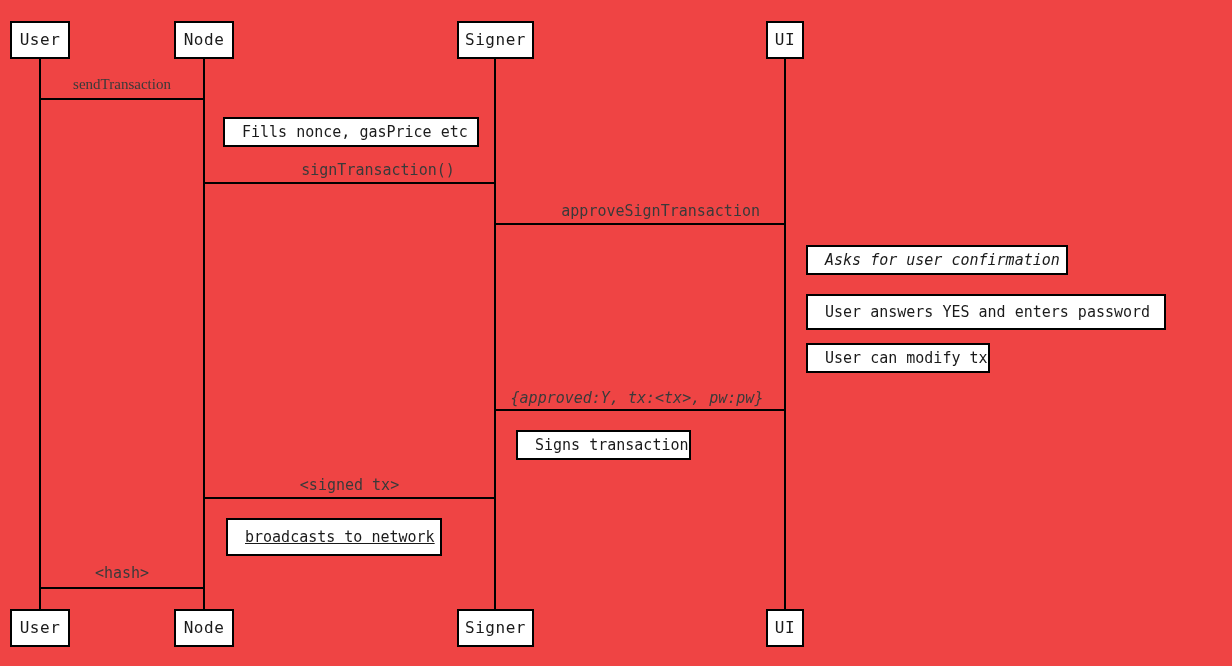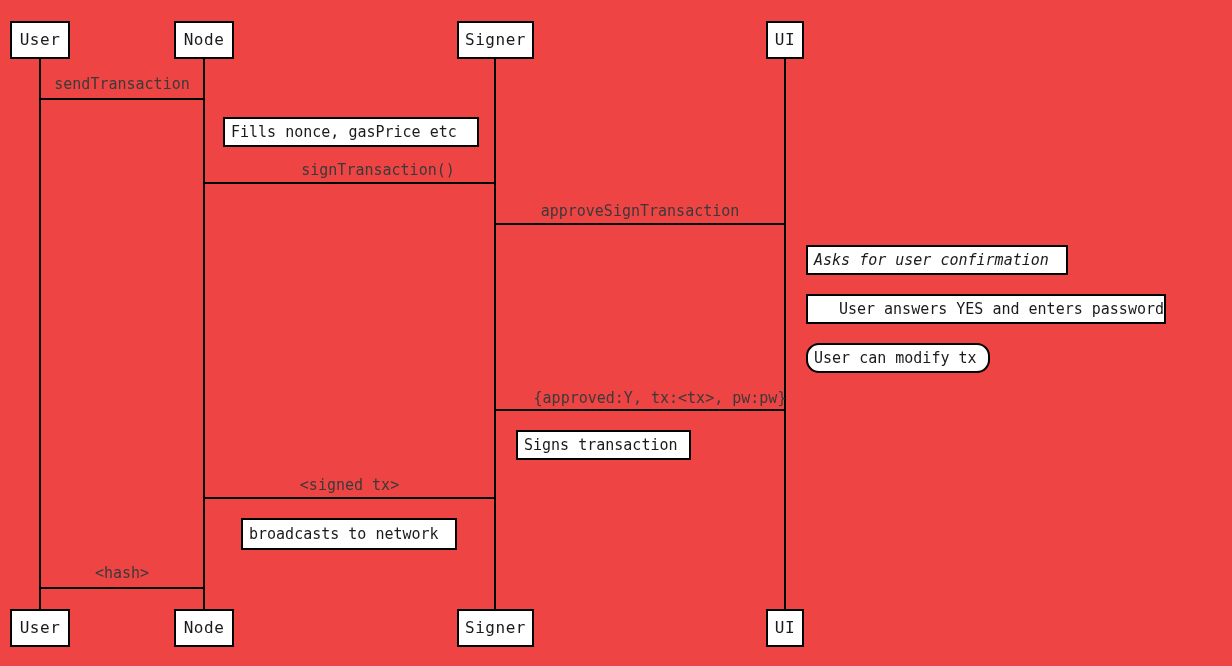--- a/index.html
+++ b/index.html
@@ -71,20 +71,21 @@
     line-height: 1;
     color: #1a1a1a;
     white-space: nowrap;
     overflow: visible;
     display: flex;
     align-items: center;
     z-index: 4;
   }
   .note > span {
     padding-left: 6px;
+    margin-left: 11px;
   }
 </style>
 </head>
 <body>
 
 <div id="canvas">
 
   <div class="lifeline" style="left:39px;  top:59px; height:550px;"></div>
   <div class="lifeline" style="left:203px; top:59px; height:550px;"></div>
   <div class="lifeline" style="left:494px; top:59px; height:550px;"></div>
@@ -93,55 +94,55 @@
   <div class="actor-box" style="left:10px;  top:21px; width:60px;  height:38px;">User</div>
   <div class="actor-box" style="left:174px; top:21px; width:60px;  height:38px;">Node</div>
   <div class="actor-box" style="left:457px; top:21px; width:77px;  height:38px;">Signer</div>
   <div class="actor-box" style="left:766px; top:21px; width:38px;  height:38px;">UI</div>
 
   <div class="actor-box" style="left:10px;  top:609px; width:60px; height:38px;">User</div>
   <div class="actor-box" style="left:174px; top:609px; width:60px; height:38px;">Node</div>
   <div class="actor-box" style="left:457px; top:609px; width:77px; height:38px;">Signer</div>
   <div class="actor-box" style="left:766px; top:609px; width:38px; height:38px;">UI</div>
 
-  <div class="msg-label" style="left:47px; top:77px; width:150px;">sendTransaction</div>
+  <div class="msg-label" style="left:47px; top:77px; width:150px;font-family:Liberation Serif, serif;">sendTransaction</div>
   <div class="msg-line" style="left:39px; top:98px; width:166px;"></div>
 
   <div class="note" style="left:223px; top:117px; width:256px; height:30px;">
     <span>Fills nonce, gasPrice etc</span>
   </div>
 
   <div class="msg-label" style="left:204px; top:163px; width:348px;">signTransaction()</div>
   <div class="msg-line" style="left:203px; top:182px; width:293px;"></div>
 
-  <div class="msg-label" style="left:495px; top:204px; width:290px;">approveSignTransaction</div>
+  <div class="msg-label" style="left:470px; top:204px; width:290px;text-align:right;">approveSignTransaction</div>
   <div class="msg-line" style="left:494px; top:223px; width:292px;"></div>
 
   <div class="note" style="left:806px; top:245px; width:262px; height:30px;font-style:italic;">
     <span>Asks for user confirmation</span>
   </div>
 
-  <div class="note" style="left:806px; top:294px; width:360px; height:30px;justify-content:flex-end;">
+  <div class="note" style="left:806px; top:294px; width:360px; height:36px;">
     <span>User answers YES and enters password</span>
   </div>
 
-  <div class="note" style="left:806px; top:343px; width:184px; height:30px;border-radius:13px;">
+  <div class="note" style="left:806px; top:343px; width:184px; height:30px;">
     <span>User can modify tx</span>
   </div>
 
-  <div class="msg-label" style="left:515px; top:391px; width:290px;">{approved:Y, tx:&lt;tx&gt;, pw:pw}</div>
+  <div class="msg-label" style="left:492px; top:391px; width:290px;font-style:italic;">{approved:Y, tx:&lt;tx&gt;, pw:pw}</div>
   <div class="msg-line" style="left:494px; top:409px; width:292px;"></div>
 
   <div class="note" style="left:516px; top:430px; width:175px; height:30px;">
     <span>Signs transaction</span>
   </div>
 
   <div class="msg-label" style="left:204px; top:478px; width:291px;">&lt;signed tx&gt;</div>
   <div class="msg-line" style="left:203px; top:497px; width:293px;"></div>
 
-  <div class="note" style="left:241px; top:518px; width:216px; height:32px;">
+  <div class="note" style="left:226px; top:518px; width:216px; height:38px;text-decoration:underline;">
     <span>broadcasts to network</span>
   </div>
 
   <div class="msg-label" style="left:40px; top:566px; width:164px;">&lt;hash&gt;</div>
   <div class="msg-line" style="left:39px; top:587px; width:166px;"></div>
 
 </div>
 
 </body></html>

